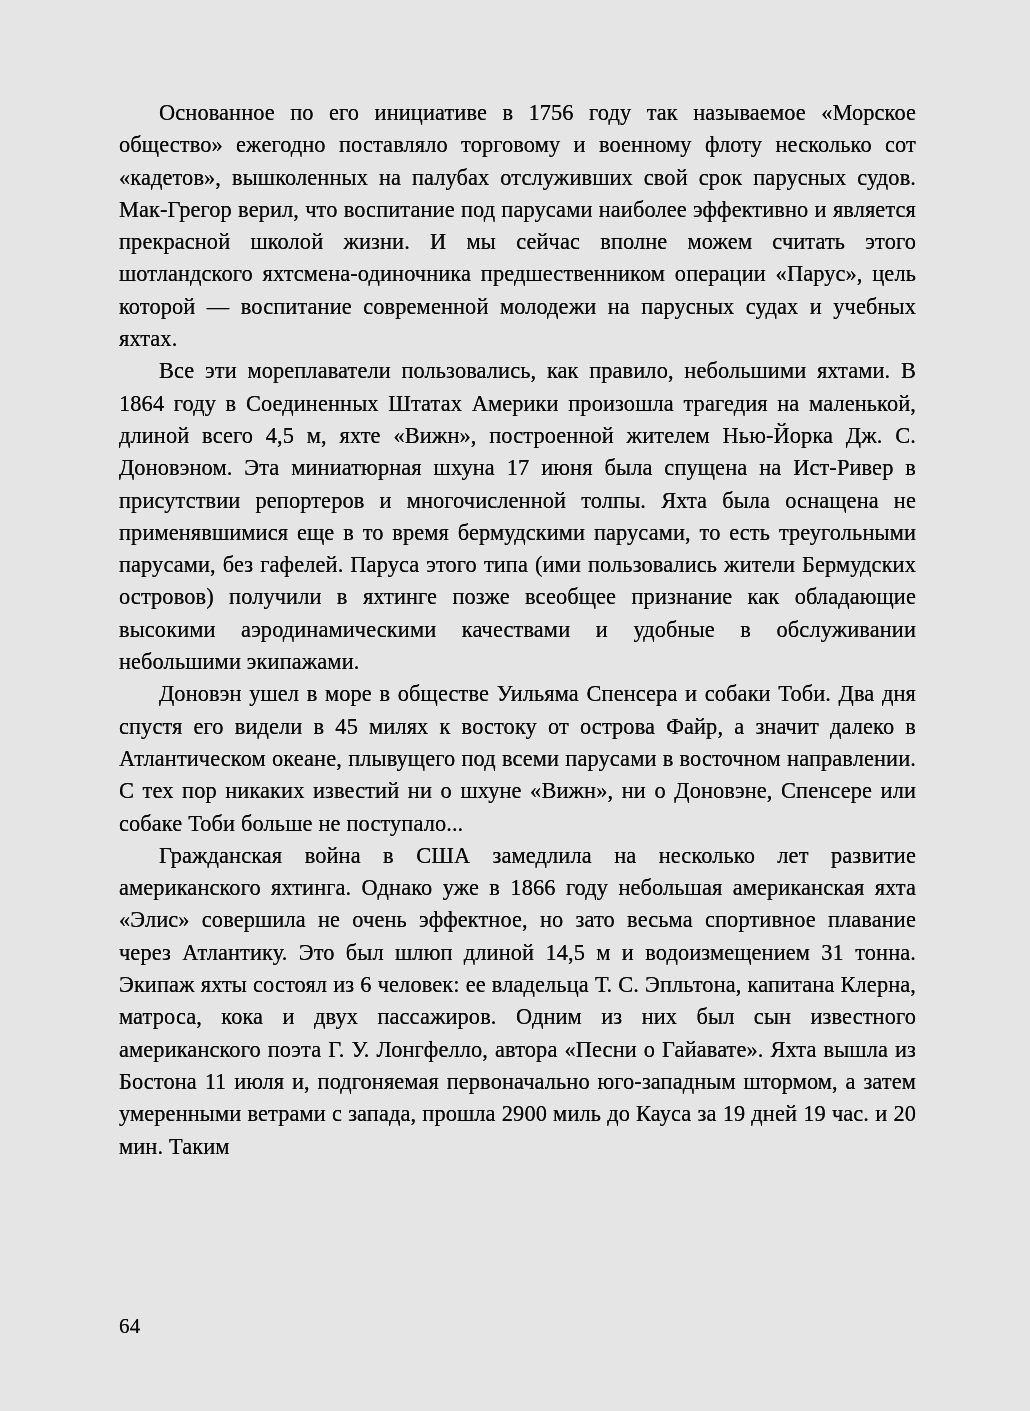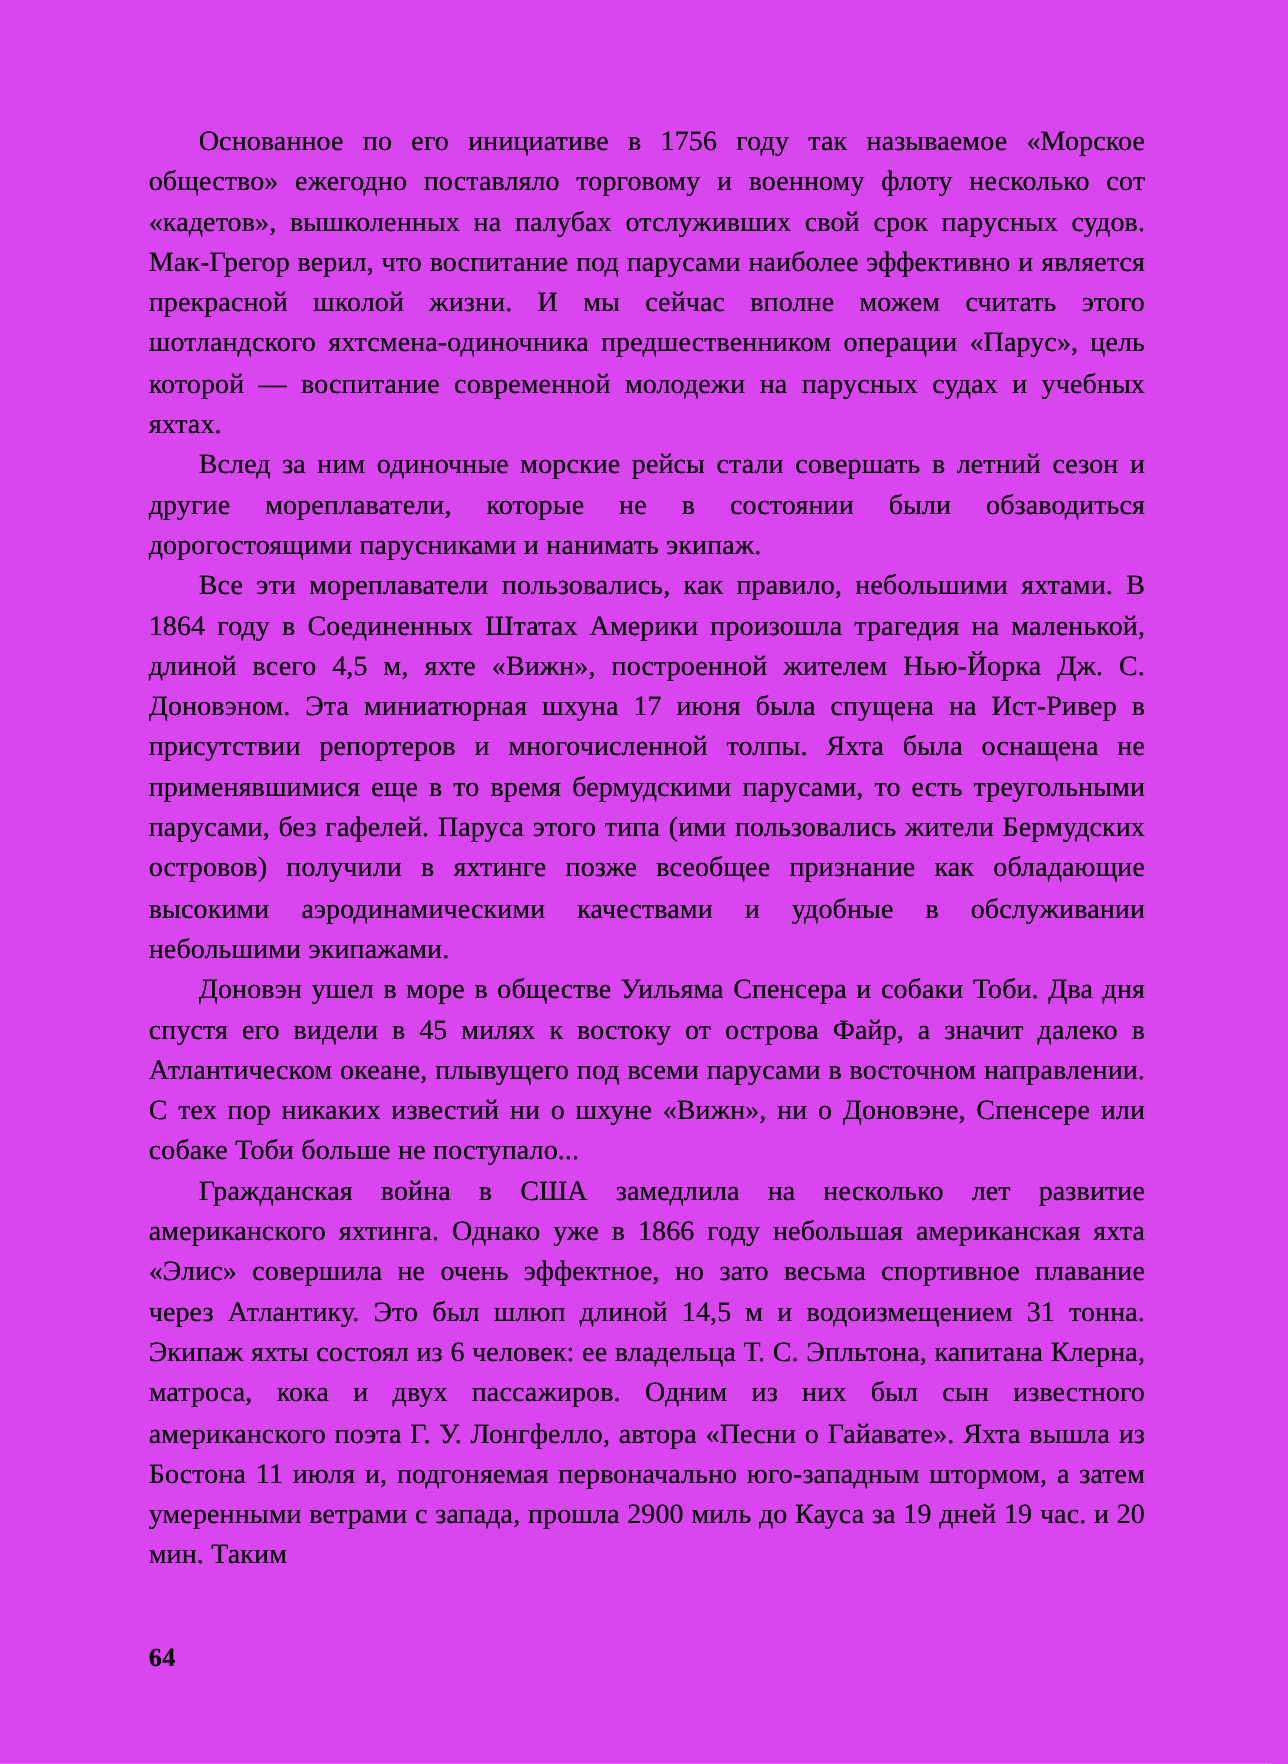--- a/index.html
+++ b/index.html
@@ -13,21 +13,21 @@
     font-family: "Liberation Serif", "DejaVu Serif", serif;
     color: #0a0a0a;
     -webkit-font-smoothing: antialiased;
   }
 
   .page {
     position: relative;
     width: 1030px;
     height: 1411px;
     overflow: hidden;
-    background: #d946ef;
+    background: #e5e5e5;
   }
 
   .text-column {
     position: absolute;
     left: 119px;
     top: 97px;
     width: 797px;
   }
 
   .para {
@@ -44,33 +44,32 @@
   }
 
   
 
   .folio {
     position: absolute;
     left: 119px;
     top: 1313px;
     font-size: 21px;
     line-height: 26px;
-    font-weight: 700;
+    font-weight: 400;
     letter-spacing: 0.3px;
     text-shadow: 0 0 0.35px rgba(0,0,0,0.85);
   }
 </style>
 </head>
 <body>
 
 <div class="page">
 
   <div class="text-column">
     <p class="para">Основанное по его инициативе в 1756 году так называемое «Морское общество» ежегодно поставляло торговому и военному флоту несколько сот «кадетов», вышколенных на палубах отслуживших свой срок парусных судов. Мак-Грегор верил, что воспитание под парусами наиболее эффективно и является прекрасной школой жизни. И мы сейчас вполне можем считать этого шотландского яхтсмена-одиночника предшественником операции «Парус», цель которой — воспитание современной молодежи на парусных судах и учебных яхтах.</p>
-    <p class="para">Вслед за ним одиночные морские рейсы стали совершать в летний сезон и другие мореплаватели, которые не в состоянии были обзаводиться дорогостоящими парусниками и нанимать экипаж.</p>
     <p class="para">Все эти мореплаватели пользовались, как правило, небольшими яхтами. В 1864 году в Соединенных Штатах Америки произошла трагедия на маленькой, длиной всего 4,5 м, яхте «Вижн», построенной жителем Нью-Йорка Дж. С. Доновэном. Эта миниатюрная шхуна 17 июня была спущена на Ист-Ривер в присутствии репортеров и многочисленной толпы. Яхта была оснащена не применявшимися еще в то время бермудскими парусами, то есть треугольными парусами, без гафелей. Паруса этого типа (ими пользовались жители Бермудских островов) получили в яхтинге позже всеобщее признание как обладающие высокими аэродинамическими качествами и удобные в обслуживании небольшими экипажами.</p>
     <p class="para">Доновэн ушел в море в обществе Уильяма Спенсера и собаки Тоби. Два дня спустя его видели в 45 милях к востоку от острова Файр, а значит далеко в Атлантическом океане, плывущего под всеми парусами в восточном направлении. С тех пор никаких известий ни о шхуне «Вижн», ни о Доновэне, Спенсере или собаке Тоби больше не поступало...</p>
     <p class="para">Гражданская война в США замедлила на несколько лет развитие американского яхтинга. Однако уже в 1866 году небольшая американская яхта «Элис» совершила не очень эффектное, но зато весьма спортивное плавание через Атлантику. Это был шлюп длиной 14,5 м и водоизмещением 31 тонна. Экипаж яхты состоял из 6 человек: ее владельца Т. С. Эпльтона, капитана Клерна, матроса, кока и двух пассажиров. Одним из них был сын известного американского поэта Г. У. Лонгфелло, автора «Песни о Гайавате». Яхта вышла из Бостона 11 июля и, подгоняемая первоначально юго-западным штормом, а затем умеренными ветрами с запада, прошла 2900 миль до Кауса за 19 дней 19 час. и 20 мин. Таким</p>
   </div>
 
   <div class="folio">64</div>
 
 </div>
 
 </body></html>

